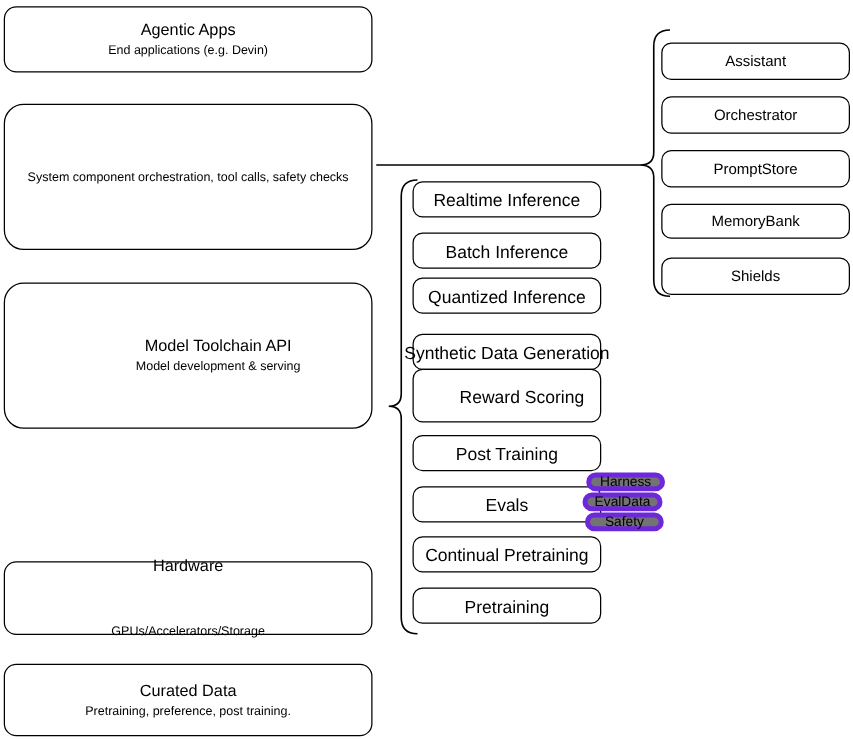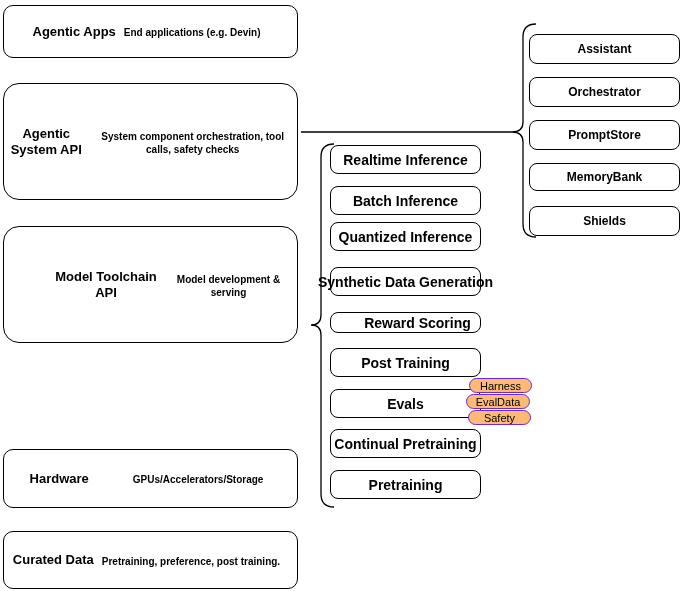--- a/index.html
+++ b/index.html
@@ -11,40 +11,39 @@
     color:#000000;
     overflow:hidden;
   }
   svg.connectors{position:absolute;left:0;top:0;z-index:1;}
   .box{
     position:absolute;
     box-sizing:border-box;
     background:#ffffff;
     border:1px solid #000000;
     display:flex;
-    flex-direction:row;
+    flex-direction:column;
     align-items:center;
     justify-content:center;
     text-align:center;
     z-index:2;
-    font-weight:bold;
   }
   .big-box .title{font-size:13px;line-height:16px;}
   .big-box .subtitle{font-size:10px;line-height:13px;margin-top:2px;padding:0 8px;}
   .node{
     font-size:14px;
     border-radius:8px;
     white-space:nowrap;
   }
   .right-node{font-size:12px;border-radius:8px;white-space:nowrap;}
   .pill{
     position:absolute;
     box-sizing:border-box;
-    background:#fdba74;
-    border:1px solid #6d28d9;
+    background:#737373;
+    border:4px solid #6d28d9;
     border-radius:999px;
     display:flex;
     align-items:center;
     justify-content:center;
     font-size:11px;
     white-space:nowrap;
     z-index:3;
   }
 </style>
 </head>
@@ -60,21 +59,20 @@
 
     <path d="M 334 144 Q 321 144 321 157 L 321 315 Q 321 325 311 325 Q 321 325 321 335 L 321 494 Q 321 507 334 507" fill="none" stroke="#000000" stroke-width="1.3"></path>
   </svg>
 
   <div class="box big-box" style="left:3px;top:5px;width:295px;height:53px;border-radius:10px;">
     <div class="title">Agentic Apps</div>
     <div class="subtitle">End applications (e.g. Devin)</div>
   </div>
 
   <div class="box big-box" style="left:3px;top:83px;width:295px;height:117px;border-radius:16px;">
-    <div class="title">Agentic System API</div>
     <div class="subtitle">System component orchestration, tool calls, safety checks</div>
   </div>
 
   <div class="box big-box" style="left:3px;top:226px;width:295px;height:117px;border-radius:16px;padding-left:48px;">
     <div class="title">Model Toolchain API</div>
     <div class="subtitle">Model development &amp; serving</div>
   </div>
 
 
   <div class="box big-box" style="left:3px;top:449px;width:295px;height:59px;border-radius:10px;gap:36px;">
@@ -84,21 +82,21 @@
 
   <div class="box big-box" style="left:3px;top:531px;width:295px;height:58px;border-radius:10px;">
     <div class="title">Curated Data</div>
     <div class="subtitle">Pretraining, preference, post training.</div>
   </div>
 
   <div class="box node" style="left:330px;top:145px;width:151px;height:29px;">Realtime Inference</div>
   <div class="box node" style="left:330px;top:186px;width:151px;height:29px;">Batch Inference</div>
   <div class="box node" style="left:330px;top:222px;width:151px;height:29px;">Quantized Inference</div>
   <div class="box node" style="left:330px;top:267px;width:151px;height:29px;">Synthetic Data Generation</div>
-  <div class="box node" style="left:330px;top:312px;width:151px;height:21px;padding-left:24px;">Reward Scoring</div>
+  <div class="box node" style="left:330px;top:295px;width:151px;height:43px;padding-left:24px;">Reward Scoring</div>
   <div class="box node" style="left:330px;top:348px;width:151px;height:29px;">Post Training</div>
   <div class="box node" style="left:330px;top:389px;width:151px;height:29px;">Evals</div>
   <div class="box node" style="left:330px;top:429px;width:151px;height:29px;">Continual Pretraining</div>
   <div class="box node" style="left:330px;top:470px;width:151px;height:29px;">Pretraining</div>
 
   <div class="pill" style="left:469px;top:378px;width:63px;height:15px;">Harness</div>
   <div class="pill" style="left:466px;top:394px;width:64px;height:15px;">EvalData</div>
   <div class="pill" style="left:468px;top:410px;width:63px;height:15px;">Safety</div>
 
   <div class="box right-node" style="left:529px;top:34px;width:151px;height:30px;">Assistant</div>

